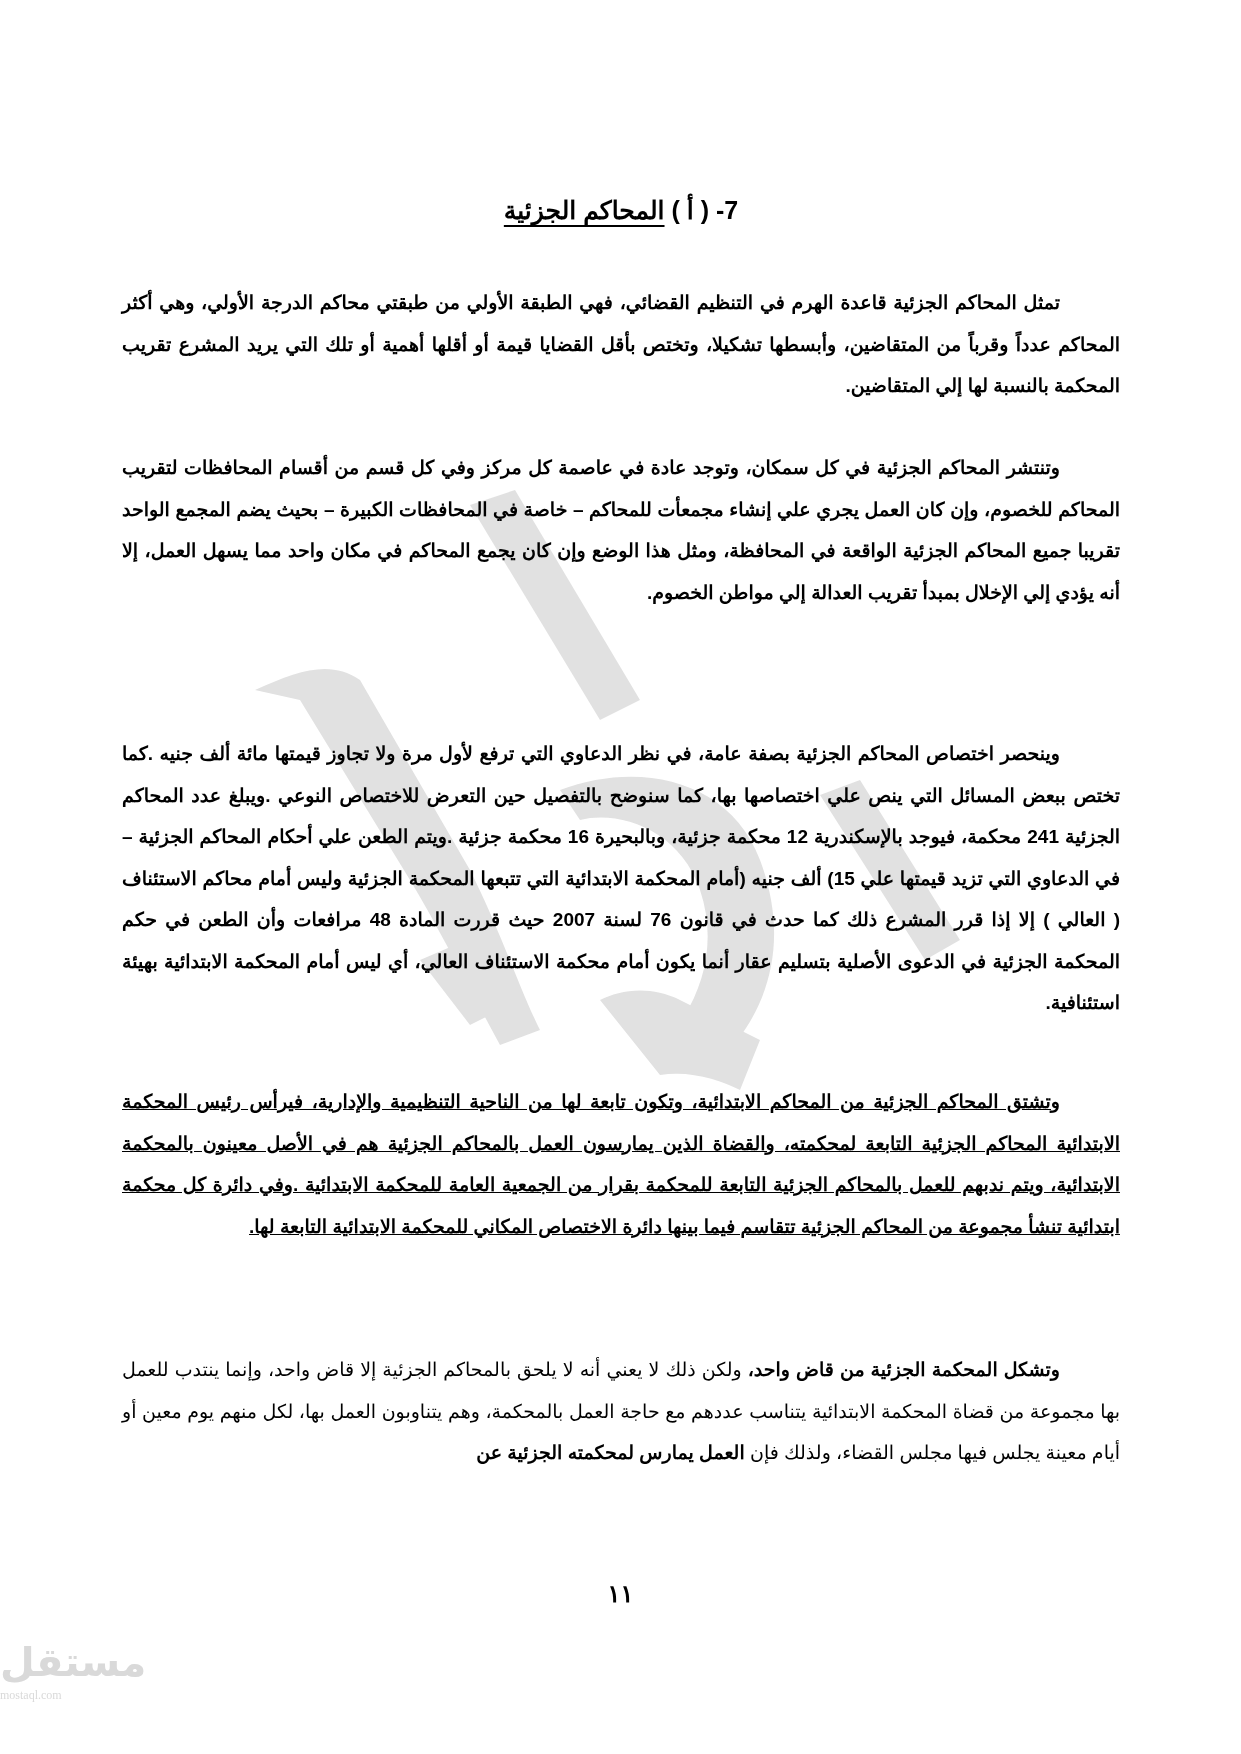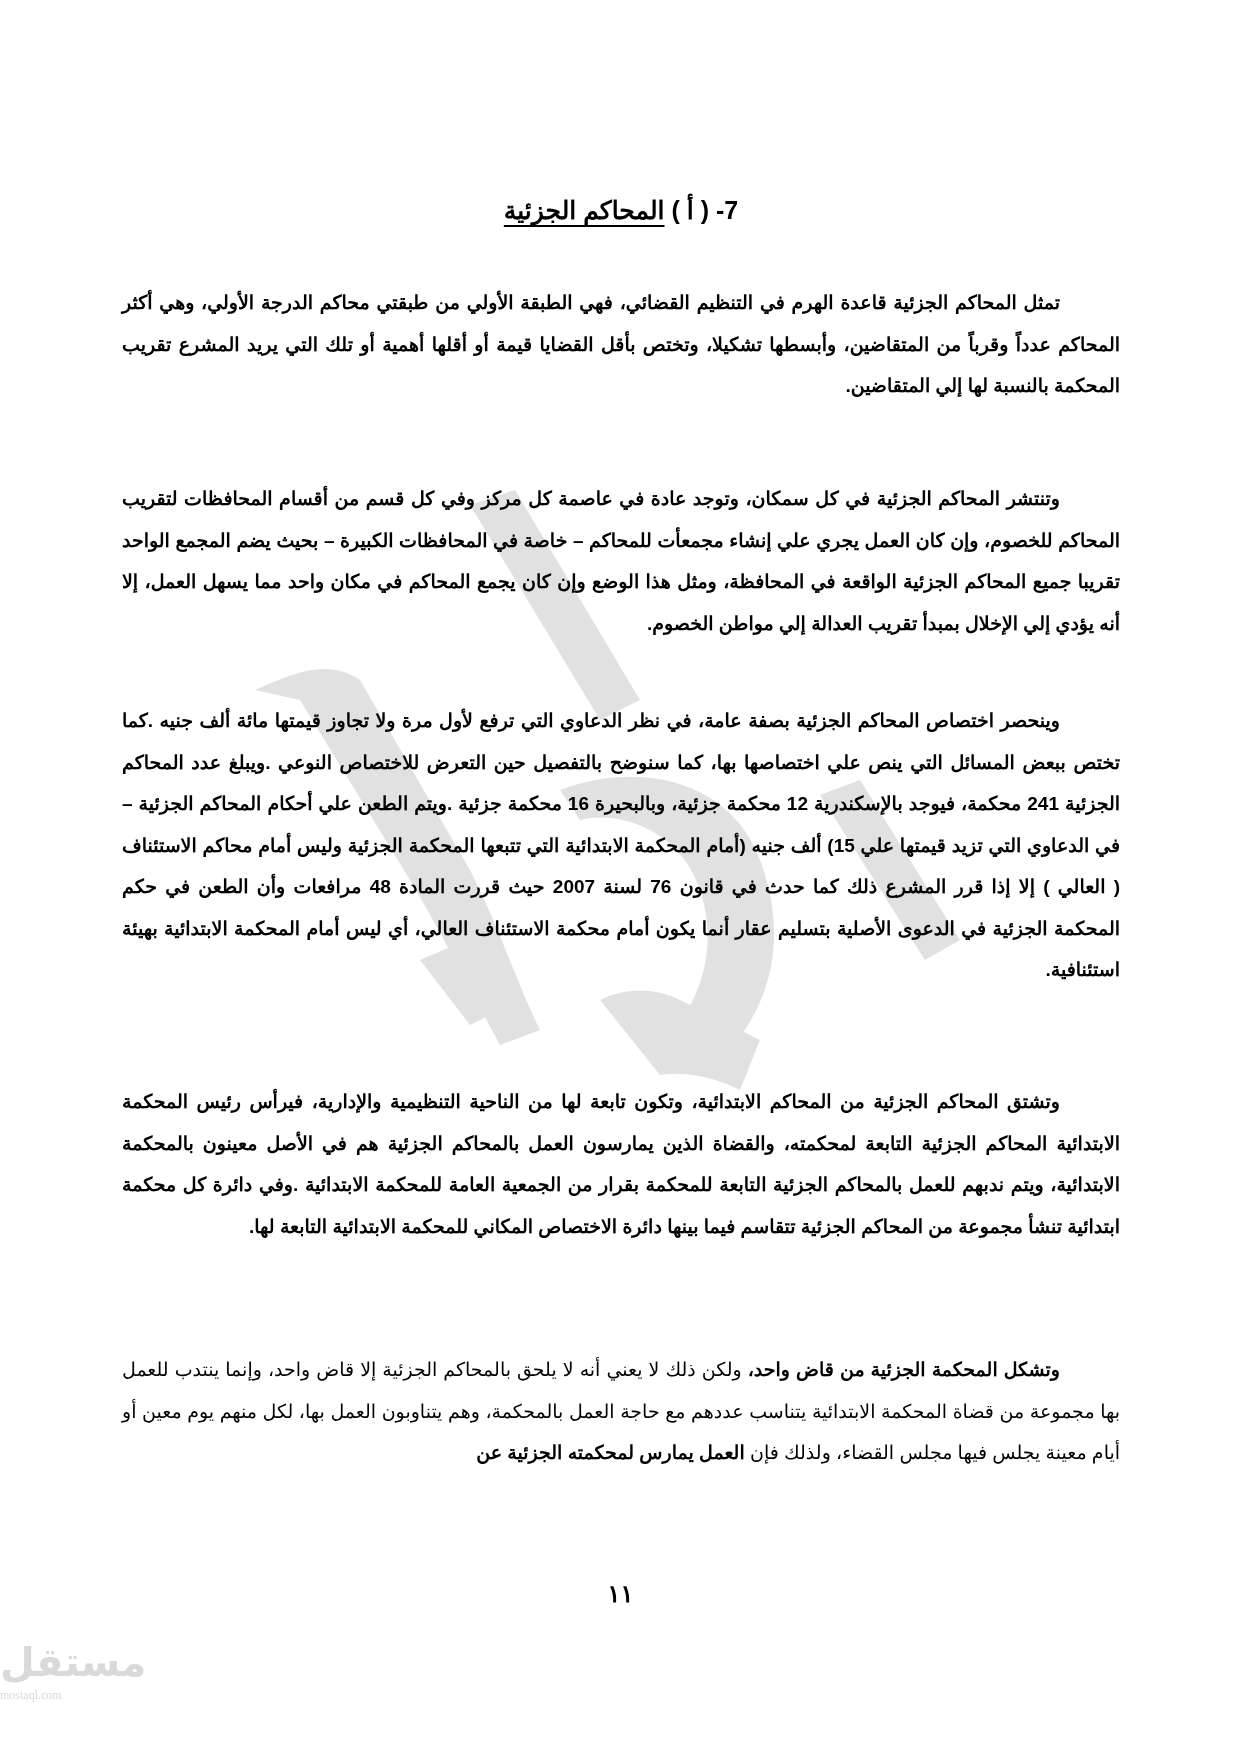--- a/index.html
+++ b/index.html
@@ -66,23 +66,23 @@
     font-size: 19px;
     line-height: 41.5px;
     text-align: justify;
     text-align-last: right;
     text-indent: 60px;
   }
   .para.bold { font-weight: bold; }
   .para.regular { font-weight: normal; }
   .para b { font-weight: bold; }
   #p1 { top: 278px; }
-  #p2 { top: 474px; }
-  #p3 { top: 696px; }
-  #p4 { top: 1077px; }
+  #p2 { top: 443px; }
+  #p3 { top: 729px; }
+  #p4 { top: 1077px; text-decoration: underline; }
   #p5 { top: 1345px; }
 
   .page-number {
     position: absolute;
     top: 1580px;
     left: 0;
     width: 1241px;
     text-align: center;
     font-family: "Liberation Sans", sans-serif;
     font-weight: bold;

